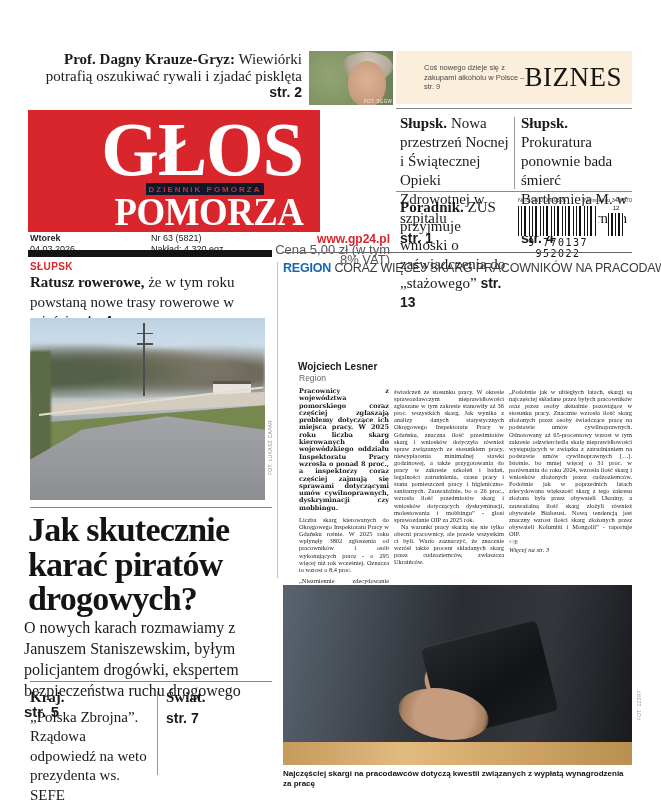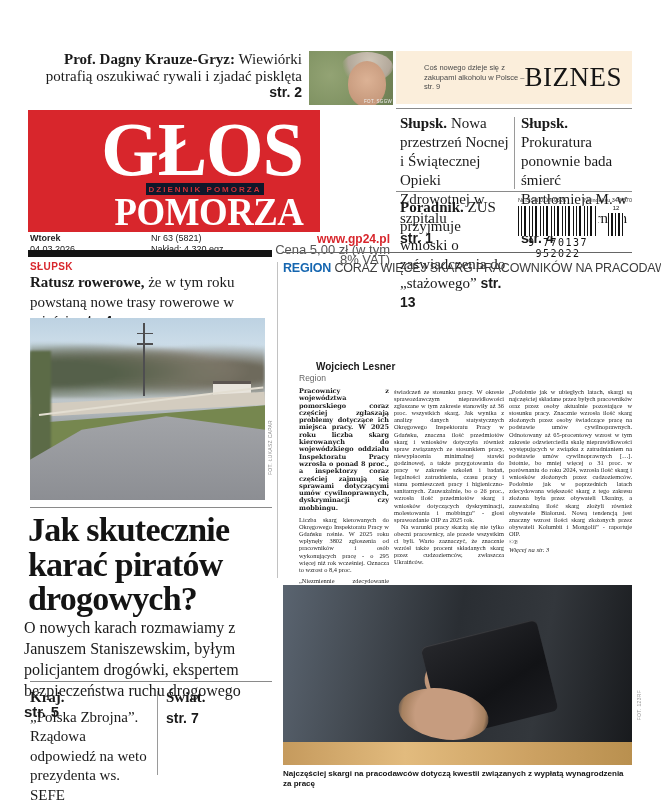--- a/index.html
+++ b/index.html
@@ -92,21 +92,21 @@
   .feature-tx .pref{font-size:15px;}
   .bottom-brief{font-family:"Liberation Serif",serif;font-size:15px;line-height:19.5px;}
   .bottom-brief .sec{font-weight:bold;display:block;}
   .bottom-brief .pref{display:block;font-size:14px;margin-top:1px;}
 
   
   .kicker{left:283px;top:261px;width:378px;font-size:12.5px;letter-spacing:-.2px;color:#3c3c3c;white-space:nowrap;}
   .kicker .klabel{font-weight:bold;color:#1566b0;}
   .headline{left:281px;top:277px;width:380px;font-family:"Liberation Serif",serif;font-weight:800;
             font-size:37px;line-height:36px;letter-spacing:-1.2px;color:#141414;white-space:nowrap;}
-  .byline-name{left:316px;top:361px;font-size:10px;font-weight:bold;}
+  .byline-name{left:298px;top:361px;font-size:10px;font-weight:bold;}
   .byline-role{left:299px;top:373px;font-size:8.5px;color:#666;}
   .col{font-family:"Liberation Serif",serif;font-size:6.4px;line-height:7.1px;color:#1f1f1f;
        text-align:justify;}
   .col p{margin:0 0 4px 0;}
   .col .intro{font-family:"DejaVu Serif",serif;font-weight:bold;font-size:6.5px;line-height:7.3px;}
   .col .ind{text-indent:7px;margin:0;}
   .col1{left:299px;top:388px;width:90px;}
   .col2{left:394px;top:388px;width:110px;}
   .col3{left:509px;top:388px;width:123px;}
   .marks{font-size:6px;margin-top:2px;}

